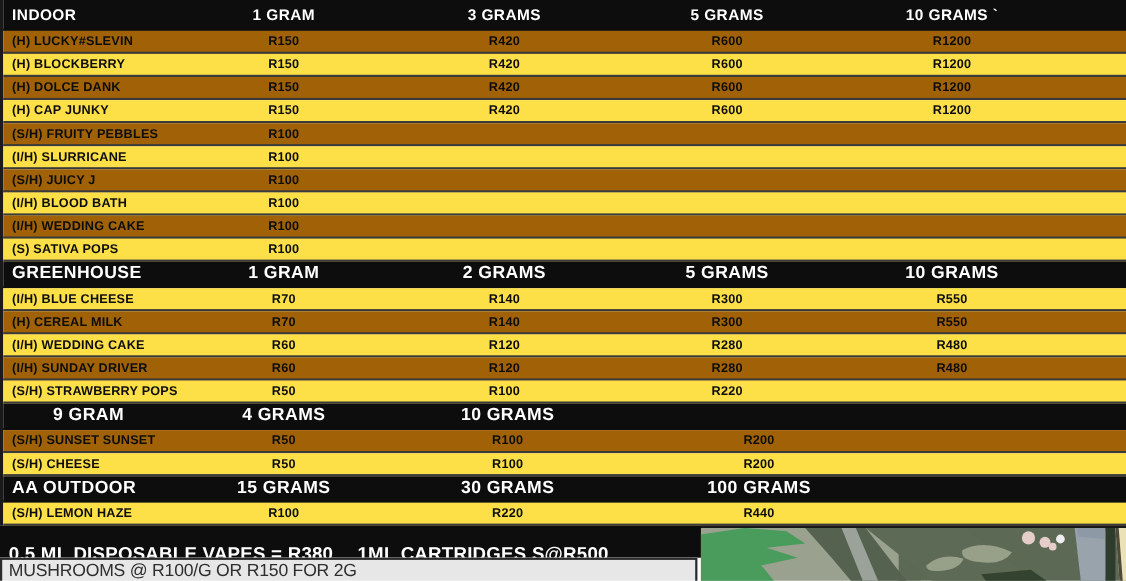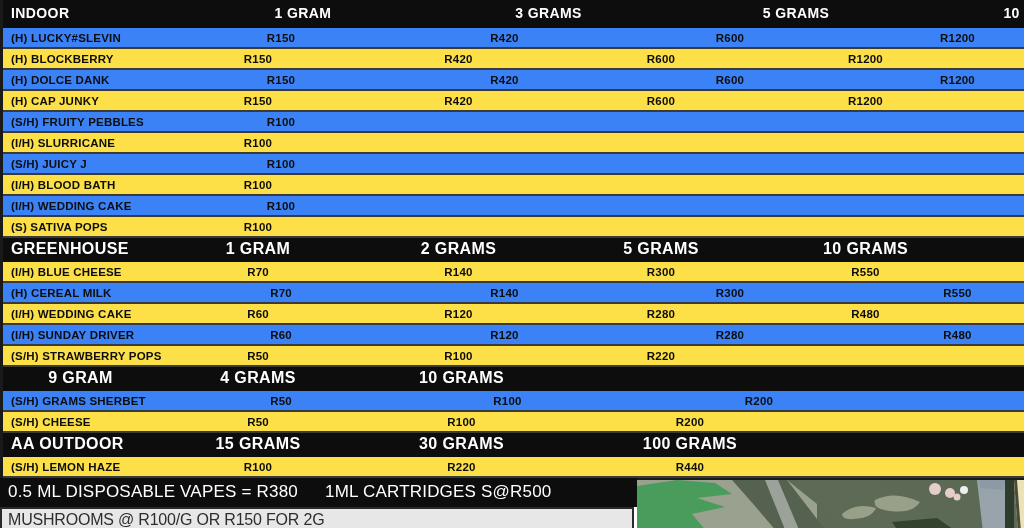--- a/index.html
+++ b/index.html
@@ -23,42 +23,42 @@
   .row.narrow { grid-template-columns: 155px 200px 207px 250px 1fr; }
   .section-header {
     background: #0d0d0d;
     color: #ffffff;
     height: 24px;
     font-size: 16px;
     font-weight: bold;
     letter-spacing: 0.4px;
     border-bottom: 2px solid #0d0d0d;
   }
-  .section-header.first { height: 28px; font-size: 14px; gap: 45px; }
+  .section-header.first { height: 28px; font-size: 14px; }
   .data-row {
     height: 21px;
     font-size: 11.5px;
     font-weight: bold;
     color: #0d0d0d;
     letter-spacing: 0.2px;
     background: #fde047;
   }
-  .data-row.gray { background: #3b82f6; gap: 23px; }
+  .data-row.gray { background: #a16207; }
   .cell-name  { padding-left: 8px; text-align: left; white-space: nowrap; }
   .cell-price { text-align: center; white-space: nowrap; }
   .bottom-area { position: relative; height: 54px; }
   .vape-bar {
     position: absolute; top: 0; left: 0;
     width: 100%; height: 29px;
     background: #0d0d0d;
     color: #ffffff;
   }
   .vape-left, .vape-right {
-    position: absolute; top: 4px;
-    font-size: 17px; font-weight: normal; letter-spacing: 0.2px;
+    position: absolute; top: 16px;
+    font-size: 17px; font-weight: bold; letter-spacing: 0.2px;
     white-space: nowrap;
   }
   .vape-left  { left: 8px; }
   .vape-right { left: 325px; }
   .mushroom-bar {
     position: absolute; top: 29px; left: 0;
     width: 634px; height: 25px;
     box-sizing: border-box;
     background: #e7e7e7;
     border: 2px solid #2a2a2a;
@@ -216,21 +216,21 @@
       <div class="cell-price">R220</div>
       <div class="cell-filler"></div>
     </div>
     <div class="row section-header narrow">
       <div class="cell-price">9 GRAM</div>
       <div class="cell-price">4 GRAMS</div>
       <div class="cell-price">10 GRAMS</div>
       <div class="cell-filler"></div>
     </div>
     <div class="row data-row narrow gray">
-      <div class="cell-name">(S/H) GRAMS SHERBET</div>
+      <div class="cell-name">(S/H) SUNSET SUNSET</div>
       <div class="cell-price">R50</div>
       <div class="cell-price">R100</div>
       <div class="cell-price">R200</div>
       <div class="cell-filler"></div>
     </div>
     <div class="row data-row narrow">
       <div class="cell-name">(S/H) CHEESE</div>
       <div class="cell-price">R50</div>
       <div class="cell-price">R100</div>
       <div class="cell-price">R200</div>

